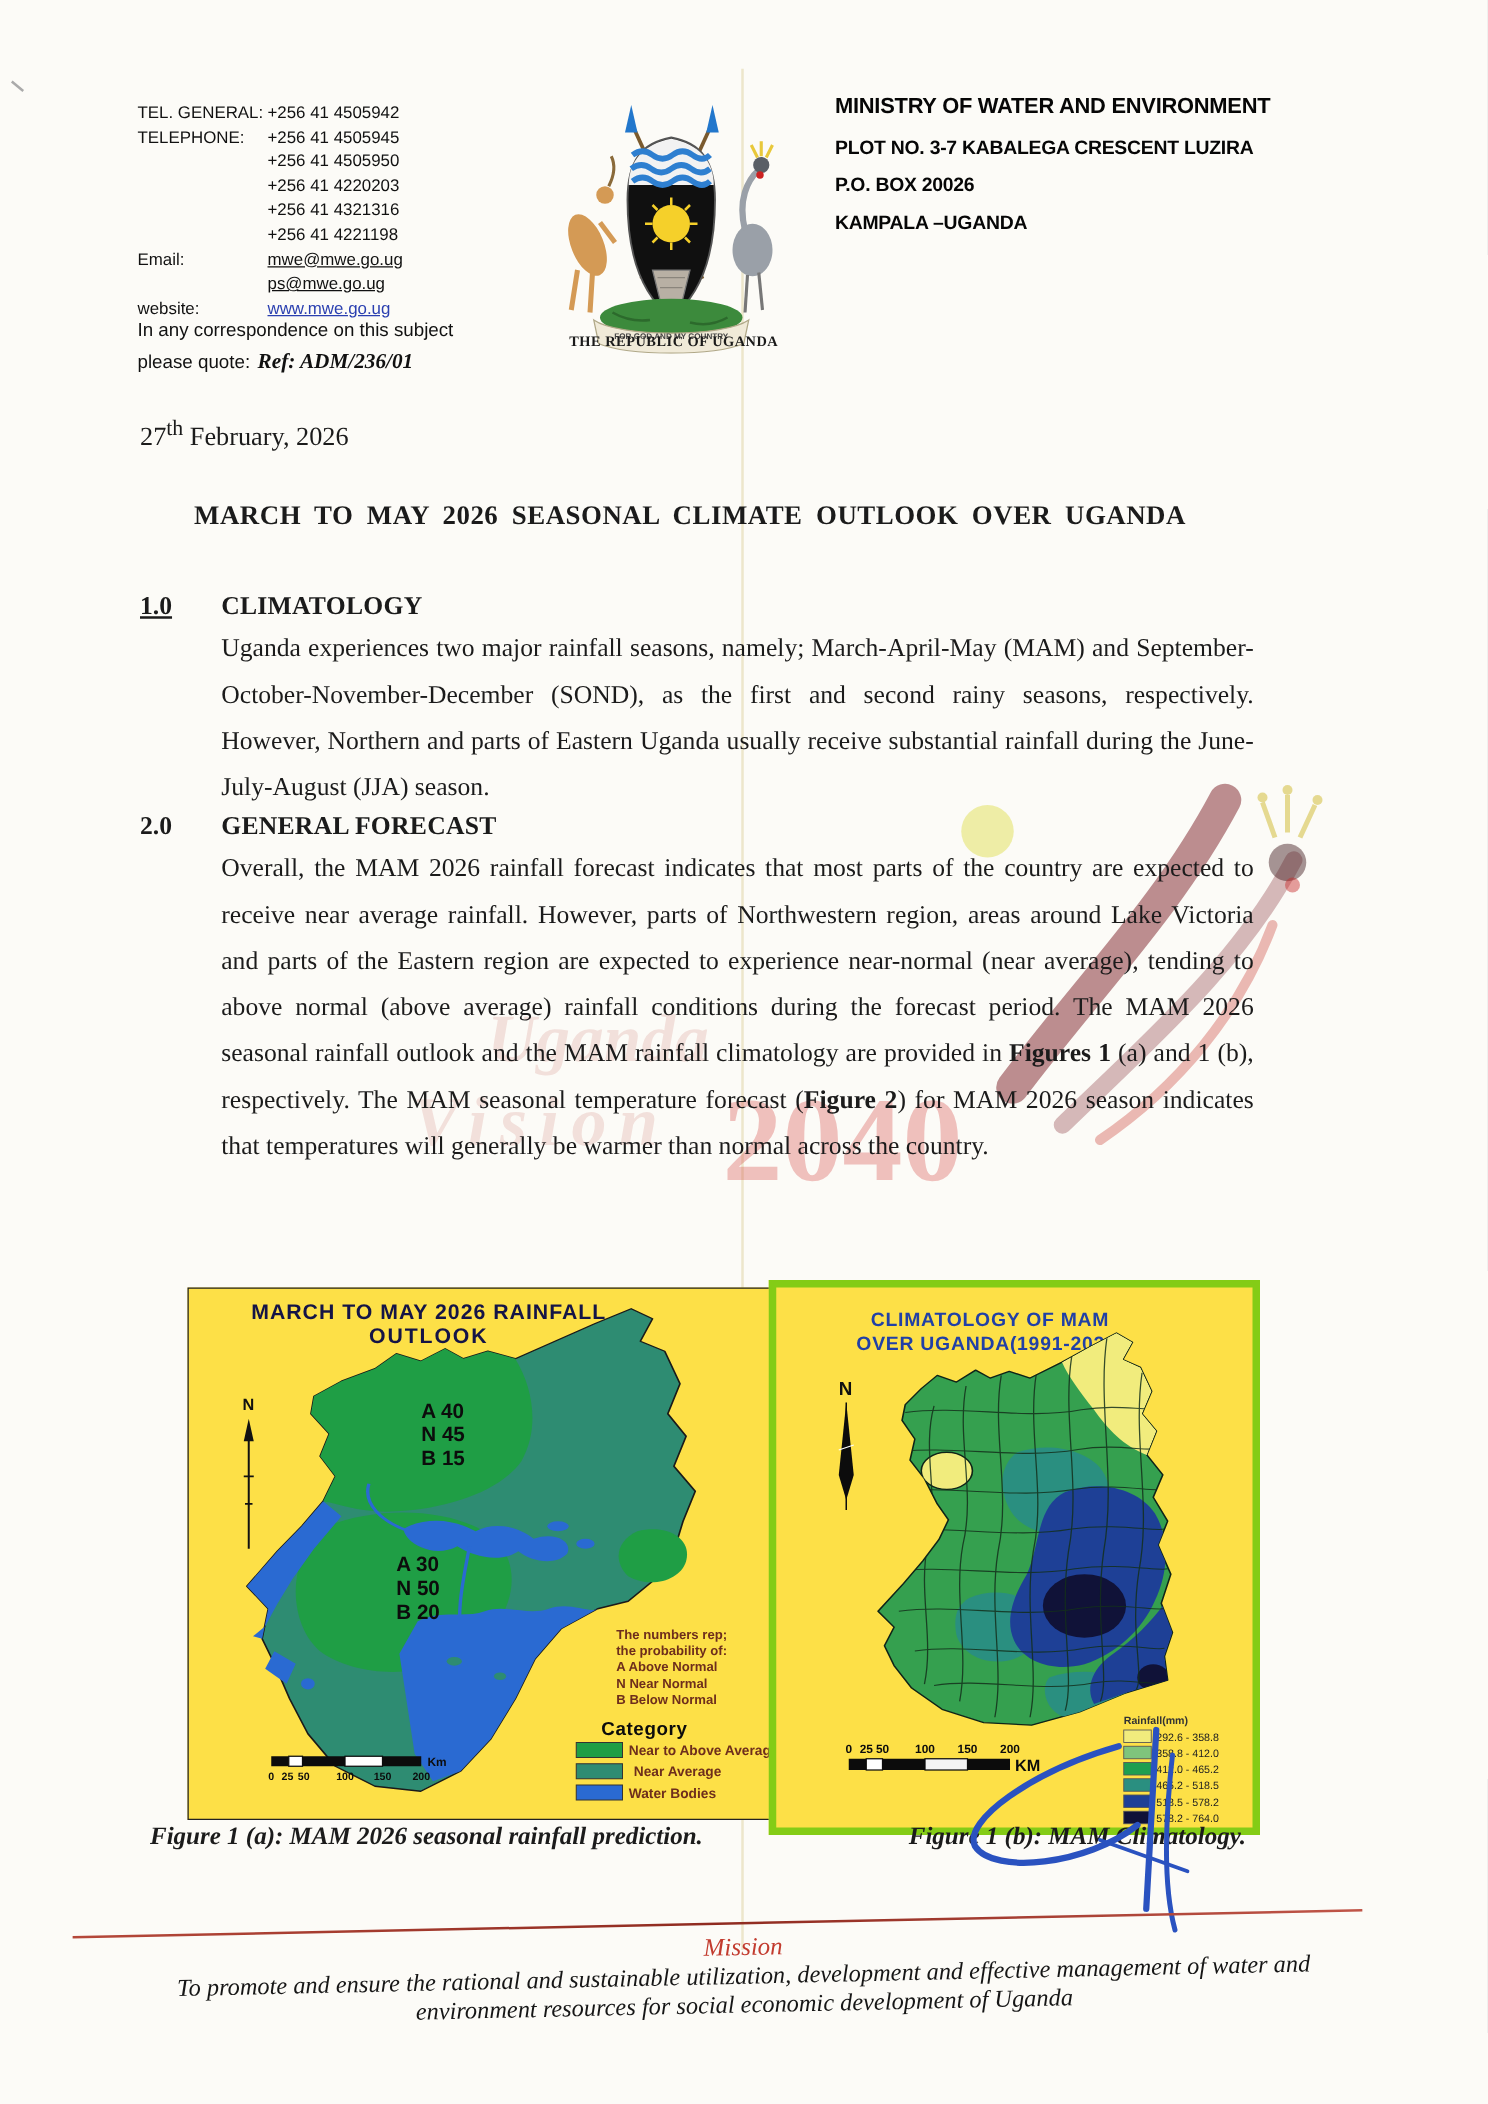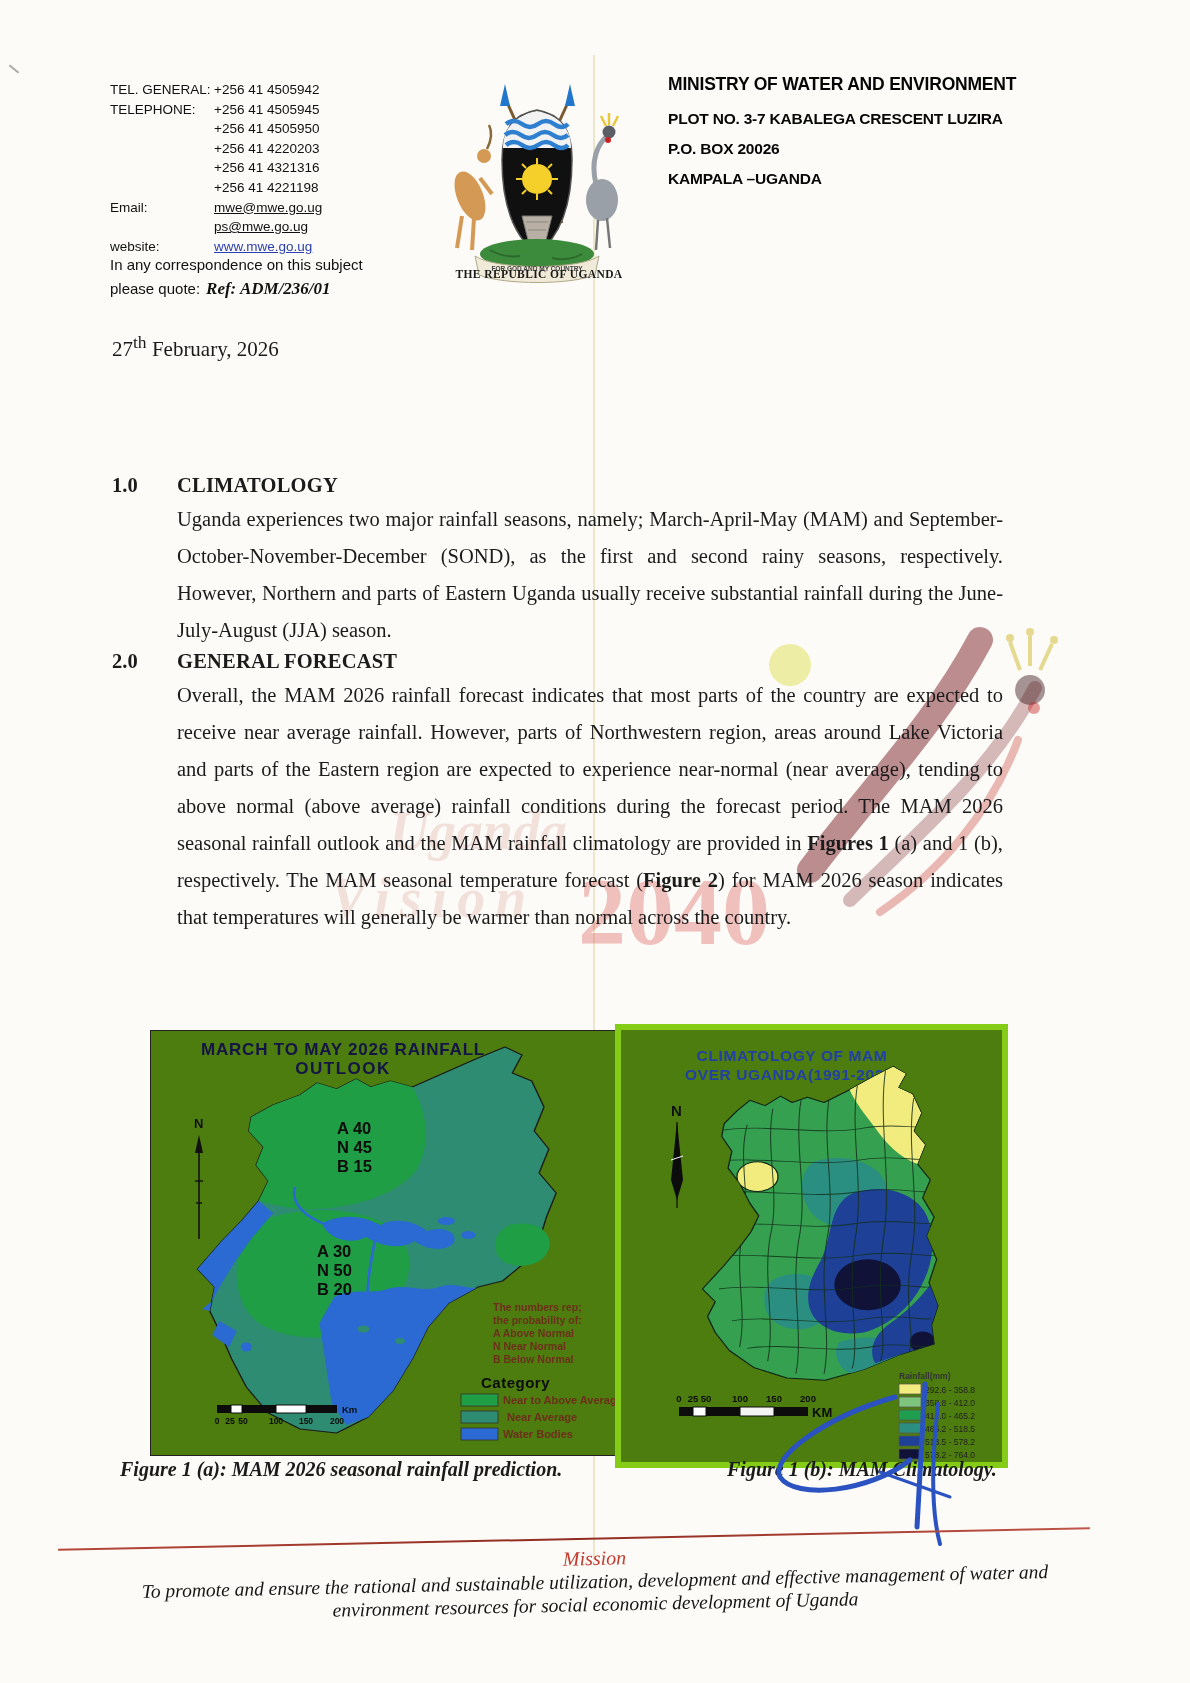--- a/index.html
+++ b/index.html
@@ -21,21 +21,21 @@
   .coa-caption{left:424px;top:268px;width:230px;text-align:center;font-weight:bold;
                font-size:11.5px;letter-spacing:0.4px;color:#1a1a1a;}
   
   .dateline{left:112px;top:332px;font-size:21px;text-align:right;}
   .doc-title{left:112px;top:400px;width:880px;text-align:center;font-weight:bold;
              font-size:21.5px;letter-spacing:0.4px;word-spacing:5px;}
   .secnum{font-size:20.5px;font-weight:bold;}
   .sechead{font-size:20.5px;font-weight:bold;letter-spacing:0.2px;}
   .secbody{width:826px;font-size:20.5px;line-height:37px;text-align:justify;}
   
-  .figbox{background:#4d7c0f;}
+  .figbox{background:#fde047;}
   .figbox.a{left:150px;top:1030px;width:472px;height:424px;border:1.6px solid #222;}
   .figbox.b{left:615px;top:1024px;width:365px;height:432px;border:6px solid #84cc16;padding-left:16px;}
   .caption{font-size:20px;font-weight:bold;font-style:italic;white-space:nowrap;}
   .cap-a{left:120px;top:1458px;}
   .cap-b{left:727px;top:1458px;}
   
   .redline{left:58px;top:1538px;width:1032px;height:2.4px;
            background:linear-gradient(90deg,#b5483a,#8f2b20,#c05548);transform:rotate(-1.2deg);}
   .mission{left:95px;top:1547px;width:1000px;text-align:center;transform:rotate(-1.25deg);}
   .mission .mlabel{color:#c23b2e;font-style:italic;font-size:20px;}
@@ -140,22 +140,23 @@
     <div class="m1">MINISTRY OF WATER AND ENVIRONMENT</div>
     <div class="m2">PLOT NO. 3-7 KABALEGA CRESCENT LUZIRA</div>
     <div class="m2">P.O. BOX 20026</div>
     <div class="m2">KAMPALA –UGANDA</div>
   </div>
 
   <div class="abs dateline">
     <span>27</span><sup>th</sup><span> February, 2026</span>
   </div>
 
-
-  <div class="abs secnum" style="left:112px;top:474px;">1.0</div>
+  <div class="abs doc-title">MARCH TO MAY 2026 SEASONAL CLIMATE OUTLOOK OVER UGANDA</div>
+
+  <div class="abs secnum" style="left:112px;top:474px;text-decoration:underline;">1.0</div>
   <div class="abs sechead" style="left:177px;top:474px;">CLIMATOLOGY</div>
   <div class="abs secbody" style="left:177px;top:501px;">Uganda experiences two major rainfall seasons, namely; March-April-May (MAM) and September-October-November-December (SOND), as the first and second rainy seasons, respectively. However, Northern and parts of Eastern Uganda usually receive substantial rainfall during the June-July-August (JJA) season.</div>
 
   <div class="abs secnum" style="left:112px;top:650px;">2.0</div>
   <div class="abs sechead" style="left:177px;top:650px;">GENERAL FORECAST</div>
   <div class="abs secbody" style="left:177px;top:677px;">
     <span>Overall, the MAM 2026 rainfall forecast indicates that most parts of the country are expected to receive near average rainfall. However, parts of Northwestern region, areas around Lake Victoria and parts of the Eastern region are expected to experience near-normal (near average), tending to above normal (above average) rainfall conditions during the forecast period. The MAM 2026 seasonal rainfall outlook and the MAM rainfall climatology are provided in </span><b>Figures 1</b><span> (a) and 1 (b), respectively. The MAM seasonal temperature forecast (</span><b>Figure 2</b><span>) for MAM 2026 season indicates that temperatures will generally be warmer than normal across the country.</span>
   </div>
 
   <div class="abs figbox a">

